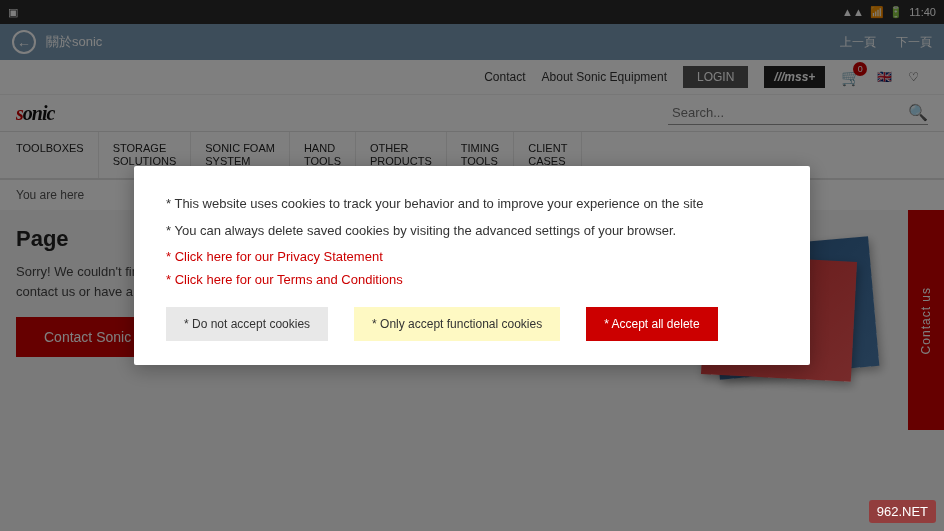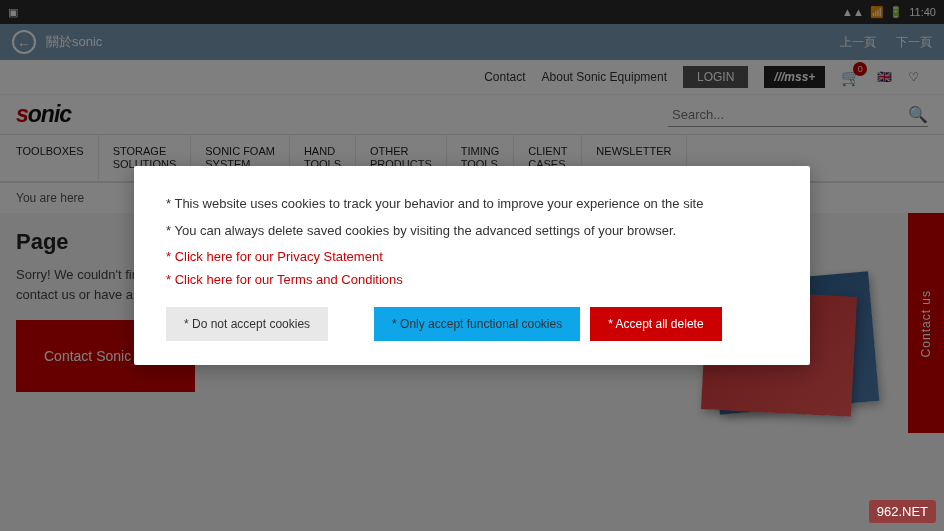--- a/index.html
+++ b/index.html
@@ -100,25 +100,26 @@
       align-items: center;
       justify-content: center;
     }
     #header-main {
       display: flex;
       align-items: center;
       padding: 6px 16px;
       gap: 16px;
     }
     #logo {
-      font-size: 23px;
+      font-size: 20px;
       font-weight: 900;
       color: #111;
       letter-spacing: -1px;
       font-style: italic;
+      font-family: Liberation Serif, serif;
     }
     #logo span.s { color: #cc0000; }
     #search-bar {
       flex: 1;
       max-width: 260px;
       margin-left: auto;
       display: flex;
       align-items: center;
       border-bottom: 1px solid #999;
     }
@@ -176,21 +177,21 @@
     #page-text {
       font-size: 13px;
       color: #444;
       line-height: 1.5;
       max-width: 440px;
       margin-bottom: 16px;
     }
     #contact-btn {
       background: #cc0000;
       color: white;
-      padding: 28px 28px;
+      padding: 12px 28px;
       font-size: 14px;
       border: none;
       cursor: pointer;
       display: inline-flex;
       align-items: center;
       gap: 22px;
     }
 
     
     #side-contact {
@@ -245,37 +246,36 @@
     #cookie-modal .cookie-link {
       font-size: 13px;
       color: #cc0000;
       display: block;
       margin-top: 8px;
       cursor: pointer;
       text-decoration: none;
     }
     #cookie-buttons {
       display: flex;
-      gap: 10px;
+      gap: 26px;
       margin-top: 20px;
     }
     #cookie-buttons button {
       padding: 10px 18px;
       font-size: 12px;
       cursor: pointer;
       border: none;
     }
     .btn-reject {
       background: #e8e8e8;
       color: #333;
     }
     .btn-functional {
-      background: #0ea5e9;
+      background: #fef9c3;
       color: #333;
-      margin-left: 36px;
     }
     .btn-accept-all {
       background: #cc0000;
       color: white;
     }
 
     
     #decorative-image {
       position: absolute;
       right: 50px;
@@ -371,21 +371,20 @@
   </div>
 
   <div id="main-nav">
     <div class="nav-item">TOOLBOXES</div>
     <div class="nav-item">STORAGE<br>SOLUTIONS</div>
     <div class="nav-item">SONIC FOAM<br>SYSTEM</div>
     <div class="nav-item">HAND<br>TOOLS</div>
     <div class="nav-item">OTHER<br>PRODUCTS</div>
     <div class="nav-item">TIMING<br>TOOLS</div>
     <div class="nav-item">CLIENT<br>CASES</div>
-    <div class="nav-item">NEWSLETTER</div>
   </div>
 
   <div id="breadcrumb">
     <span>You are here</span>
   </div>
 
   <div id="page-content">
     <div id="page-heading">Page</div>
     <div id="page-text">Sorry! We couldn't find the page you were looking for. Perhaps you can contact us or have a look in our catalog.</div>
     <button id="contact-btn">

